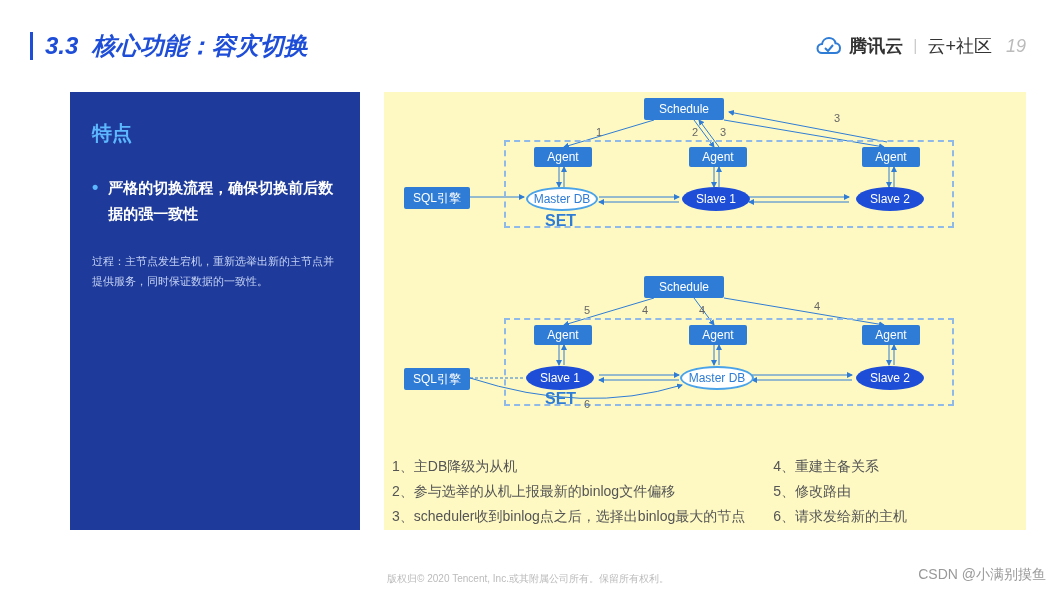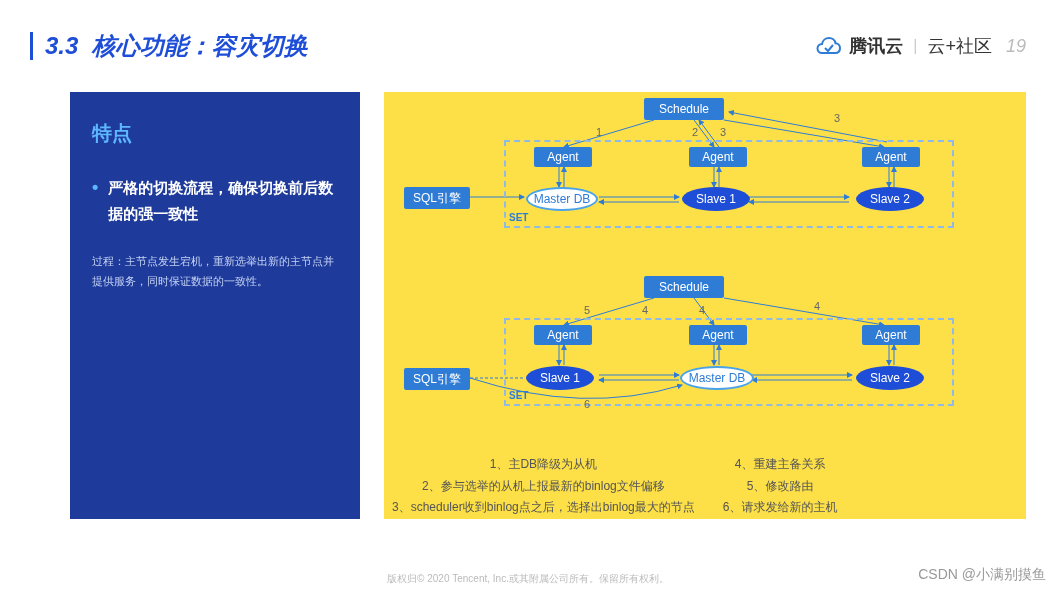--- a/index.html
+++ b/index.html
@@ -15,29 +15,29 @@
 .sep{color:#ccc;}
 .comm{font-size:18px;font-weight:500;}
 .pagenum{color:#bbb;font-size:18px;font-style:italic;margin-left:4px;}
 .body{display:flex;gap:24px;padding:30px 30px 0 70px;}
 .left{width:290px;background:#1e3a9a;color:#fff;padding:28px 22px;}
 .left-title{color:#5cb7ff;font-size:20px;font-weight:700;margin-bottom:28px;}
 .bullets{list-style:none;}
 .bullets li{display:flex;gap:10px;margin-bottom:26px;font-size:15px;line-height:1.7;font-weight:600;}
 .bullets li:before{content:"•";color:#5cb7ff;font-size:18px;line-height:1.4;}
 .process{font-size:11px;line-height:1.8;color:#c5d3f5;}
-.right{flex:1;background:#fde047;}
+.right{flex:1;background:#fef9c3;}
 .diagram{width:610px;height:170px;position:relative;margin-bottom:8px;}
 .box{position:absolute;background:#2e7cd6;color:#fff;font-size:12px;display:flex;align-items:center;justify-content:center;border-radius:2px;}
 .oval{position:absolute;border-radius:50%/50%;font-size:12px;display:flex;align-items:center;justify-content:center;color:#fff;}
 .set-box{position:absolute;border:2px dashed #8fb9e8;}
-.set-lbl{position:absolute;color:#2e7cd6;font-size:10px;font-weight:600;}
+.set-lbl{position:absolute;color:#2e7cd6;font-size:16px;font-weight:600;margin-left:36px;}
 .num{position:absolute;color:#666;font-size:11px;}
 svg.arrows{position:absolute;top:0;left:0;width:100%;height:100%;pointer-events:none;}
-.steps{display:flex;gap:28px;padding:6px 0 0 8px;font-size:12px;color:#555;line-height:1.8;text-align:center;}
+.steps{display:flex;gap:28px;padding:6px 0 0 8px;font-size:14px;color:#555;line-height:1.8;}
 .footer{position:absolute;bottom:8px;left:0;right:0;text-align:center;font-size:10px;color:#bbb;}
 .watermark{position:absolute;bottom:10px;right:10px;font-size:14px;color:#999;}
 </style>
 </head>
 <body>
 
 <div class="header">
   <div class="title-wrap">
     <div class="title-bar"></div>
     <div class="title">

